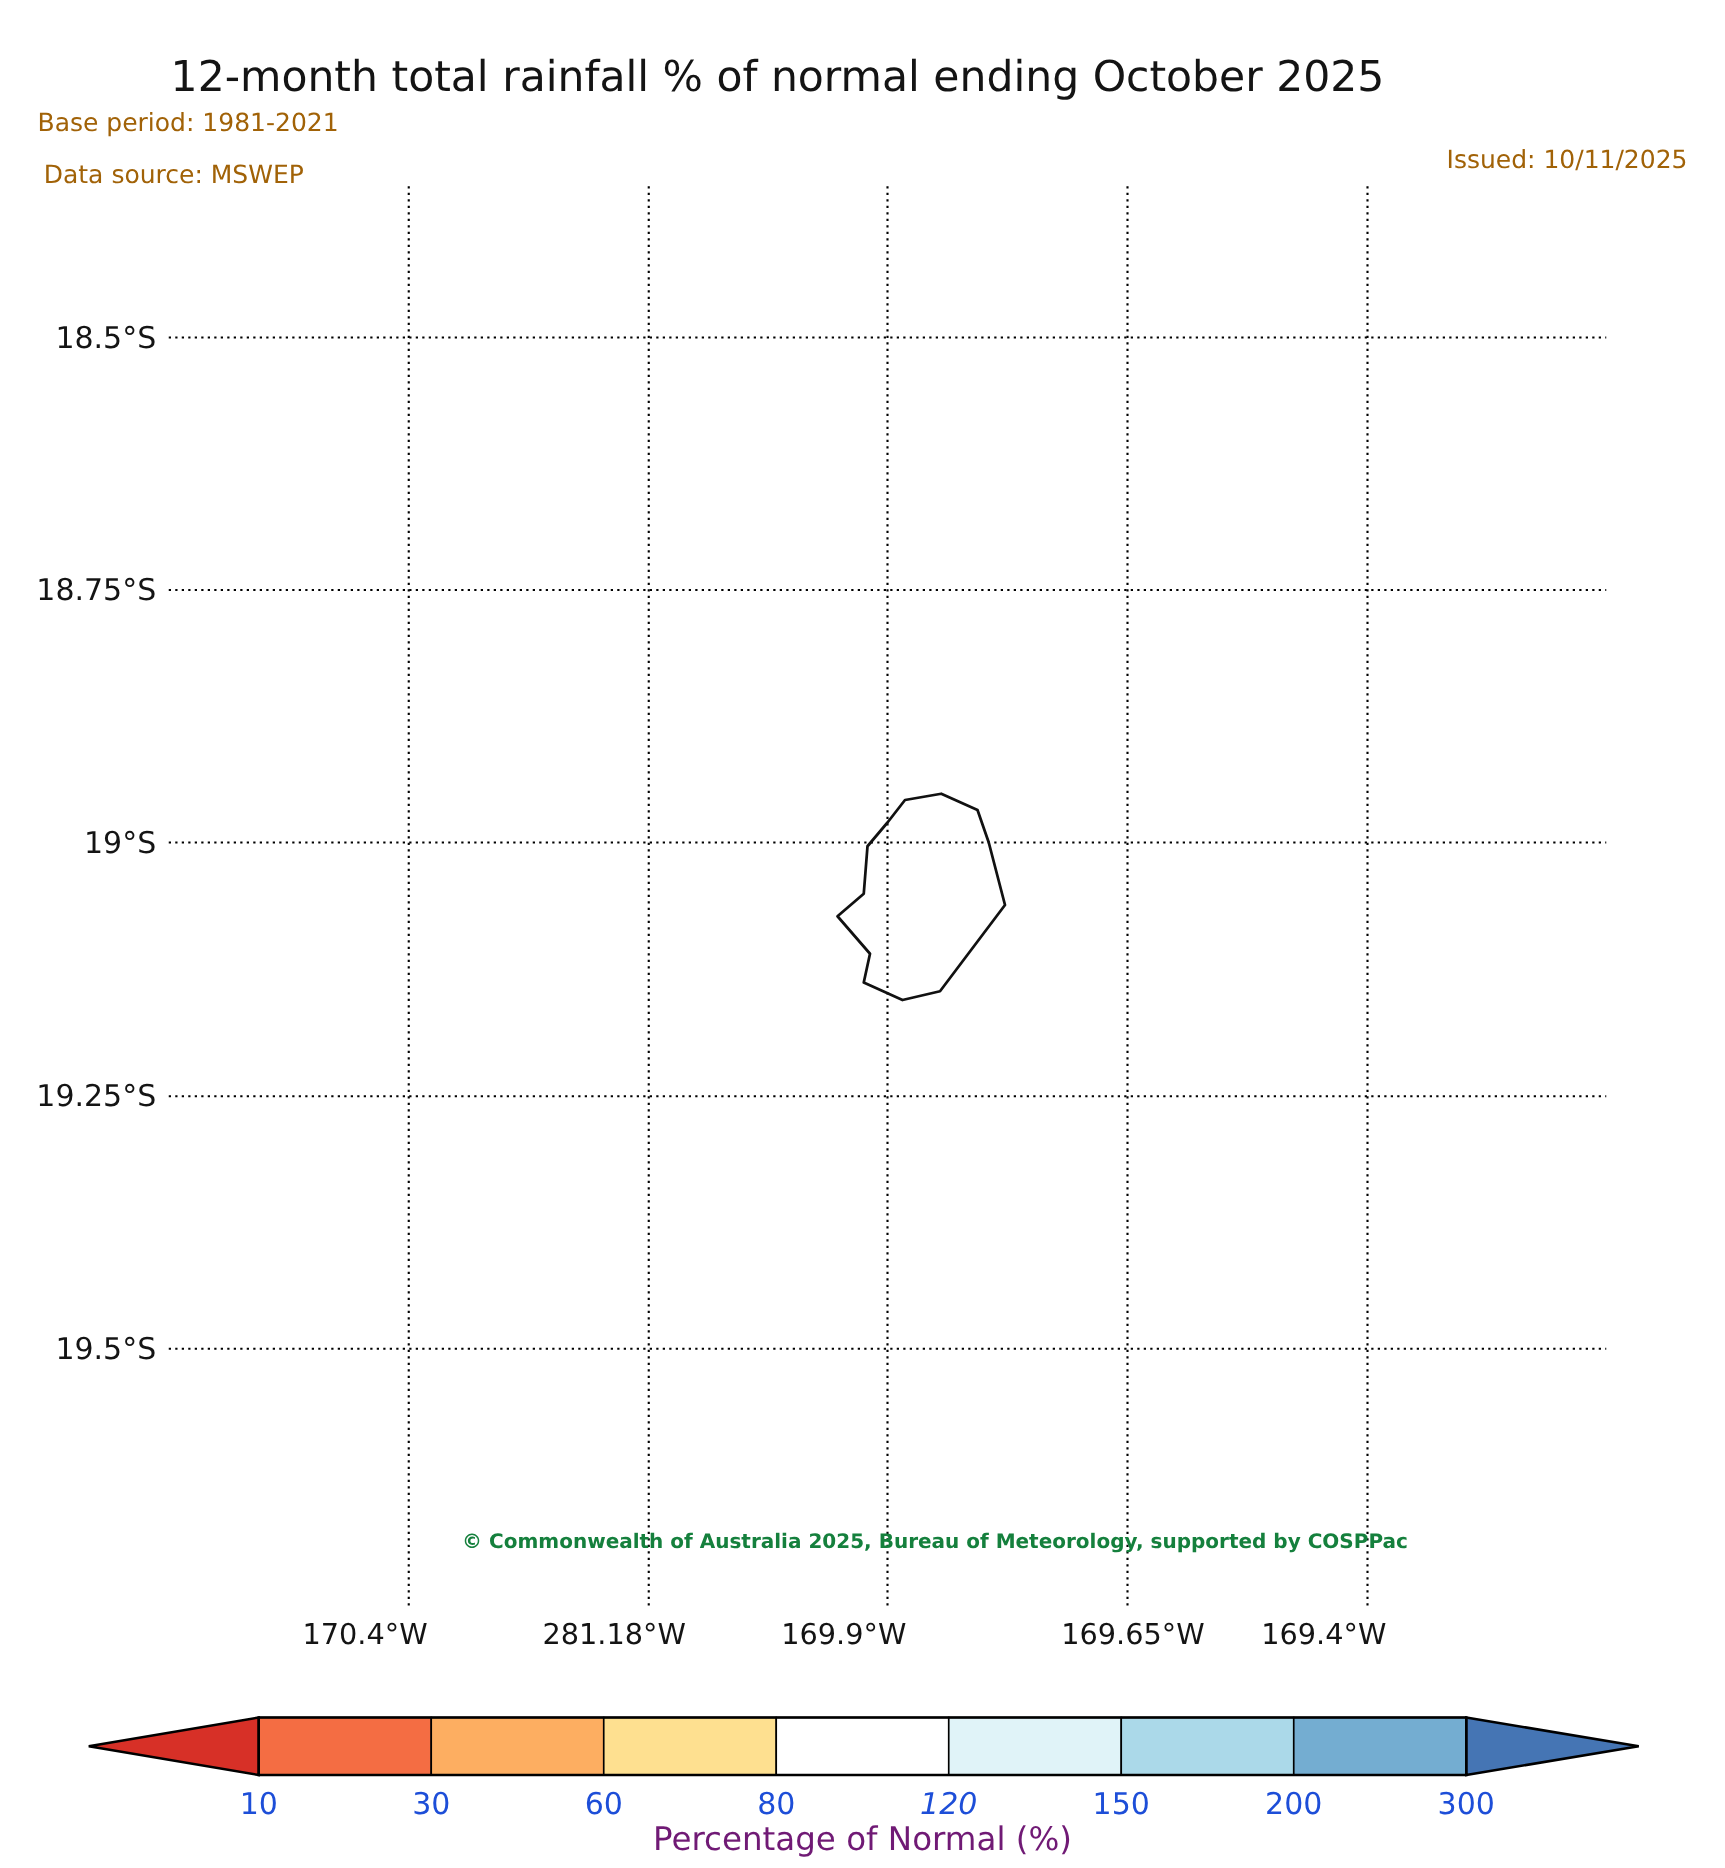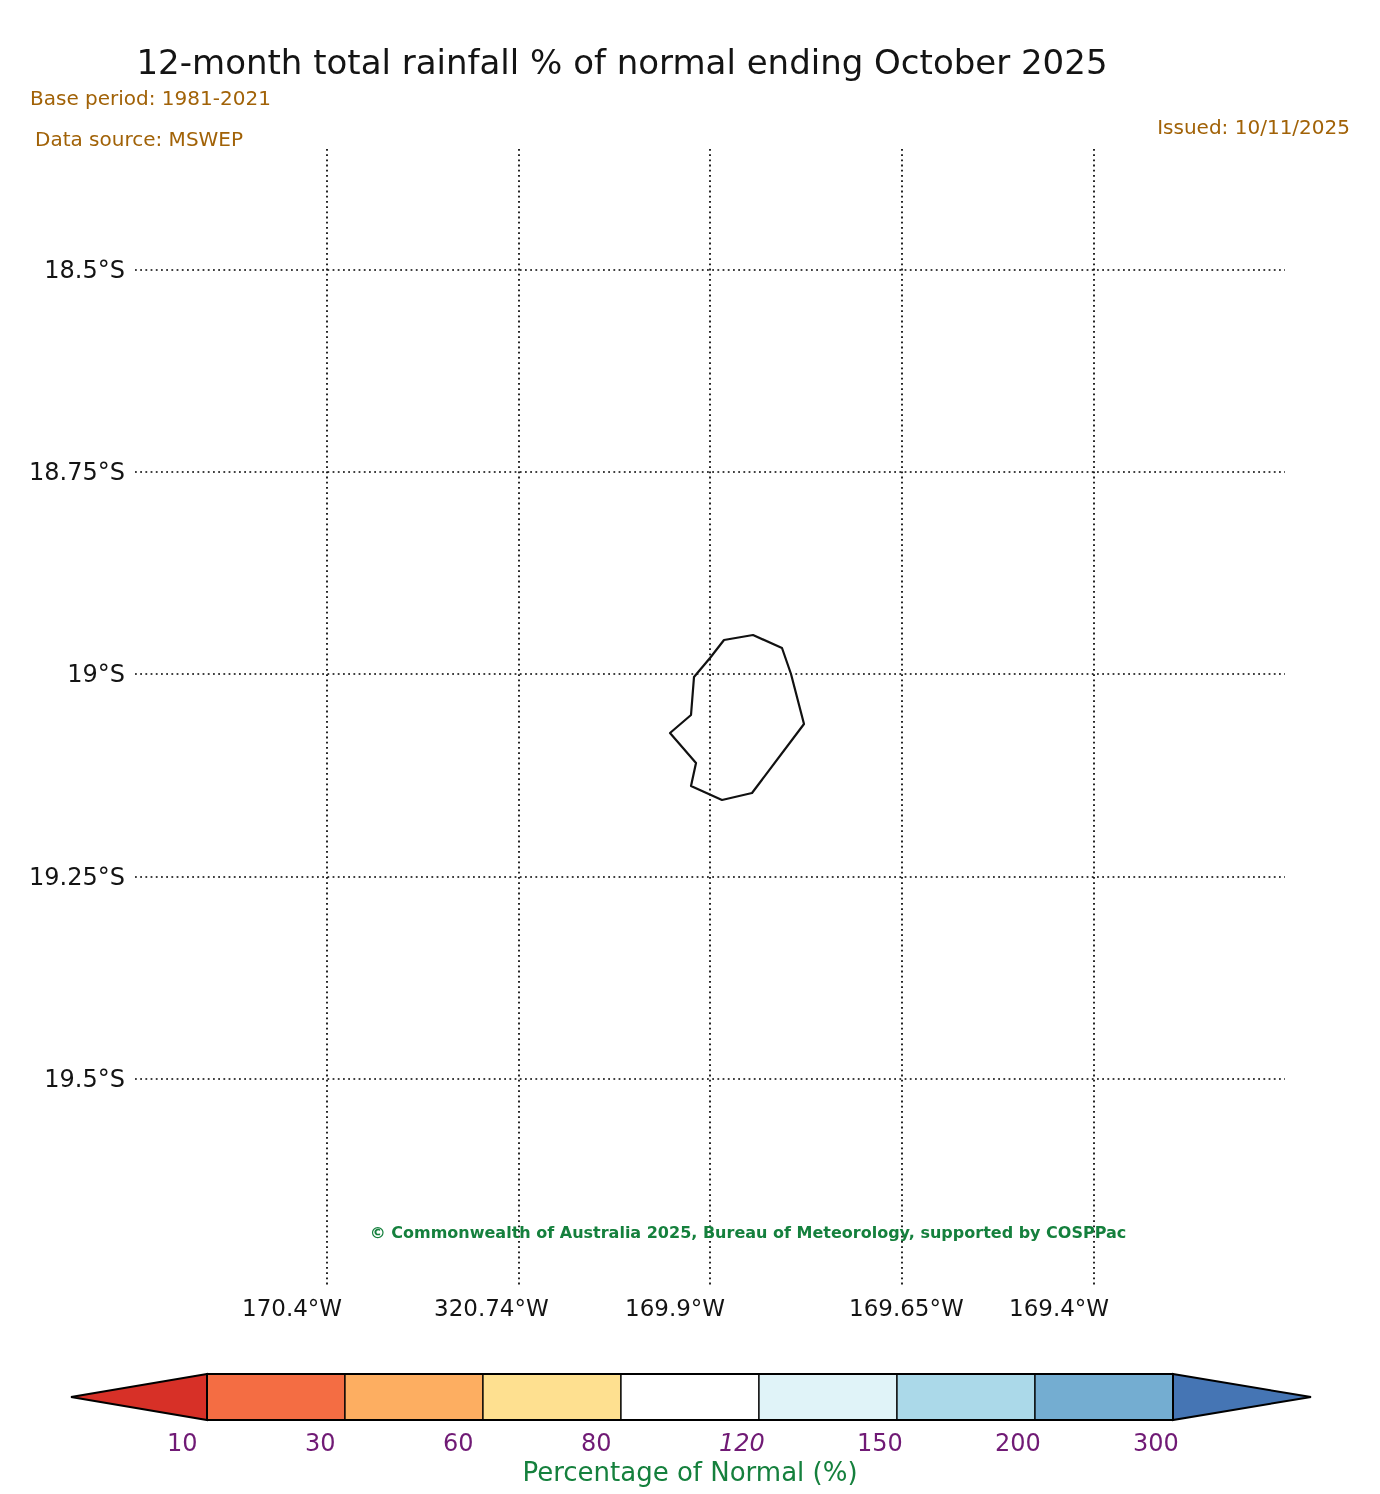--- a/index.html
+++ b/index.html
@@ -58,29 +58,30 @@
     line-height: 30px;
     color: #15803d;
     white-space: nowrap;
     font-weight: bold;
   }
   .cb-tick {
     width: 80px;
     height: 30px;
     line-height: 30px;
     top: 1428px;
+    text-align: center;
     font-size: 24px;
-    color: #701a75;
+    color: #1d4ed8;
   }
   .cb-label {
     top: 1456px; left: 0; width: 1380px;
     text-align: center;
     font-size: 26px;
     line-height: 32px;
-    color: #15803d;
+    color: #701a75;
     white-space: nowrap;
   }
   svg.overlay {
     position: absolute;
     top: 0; left: 0;
     width: 1380px;
     height: 1494px;
   }
   .gridline {
     stroke: #000000;
@@ -132,21 +133,21 @@
     </g>
   </svg>
 
   <div class="abs lat-label" style="top:256px;">18.5°S</div>
   <div class="abs lat-label" style="top:458px;">18.75°S</div>
   <div class="abs lat-label" style="top:660px;">19°S</div>
   <div class="abs lat-label" style="top:863px;">19.25°S</div>
   <div class="abs lat-label" style="top:1065px;">19.5°S</div>
 
   <div class="abs lon-label" style="left:242px;">170.4°W</div>
-  <div class="abs lon-label" style="left:434px;">320.74°W</div>
+  <div class="abs lon-label" style="left:434px;">281.18°W</div>
   <div class="abs lon-label" style="left:625px;">169.9°W</div>
   <div class="abs lon-label" style="left:849px;">169.65°W</div>
   <div class="abs lon-label" style="left:1009px;">169.4°W</div>
 
   <div class="abs copyright">© Commonwealth of Australia 2025, Bureau of Meteorology, supported by COSPPac</div>
 
   <div class="abs cb-tick" style="left:167px;">10</div>
   <div class="abs cb-tick" style="left:305px;">30</div>
   <div class="abs cb-tick" style="left:443px;">60</div>
   <div class="abs cb-tick" style="left:581px;">80</div>

